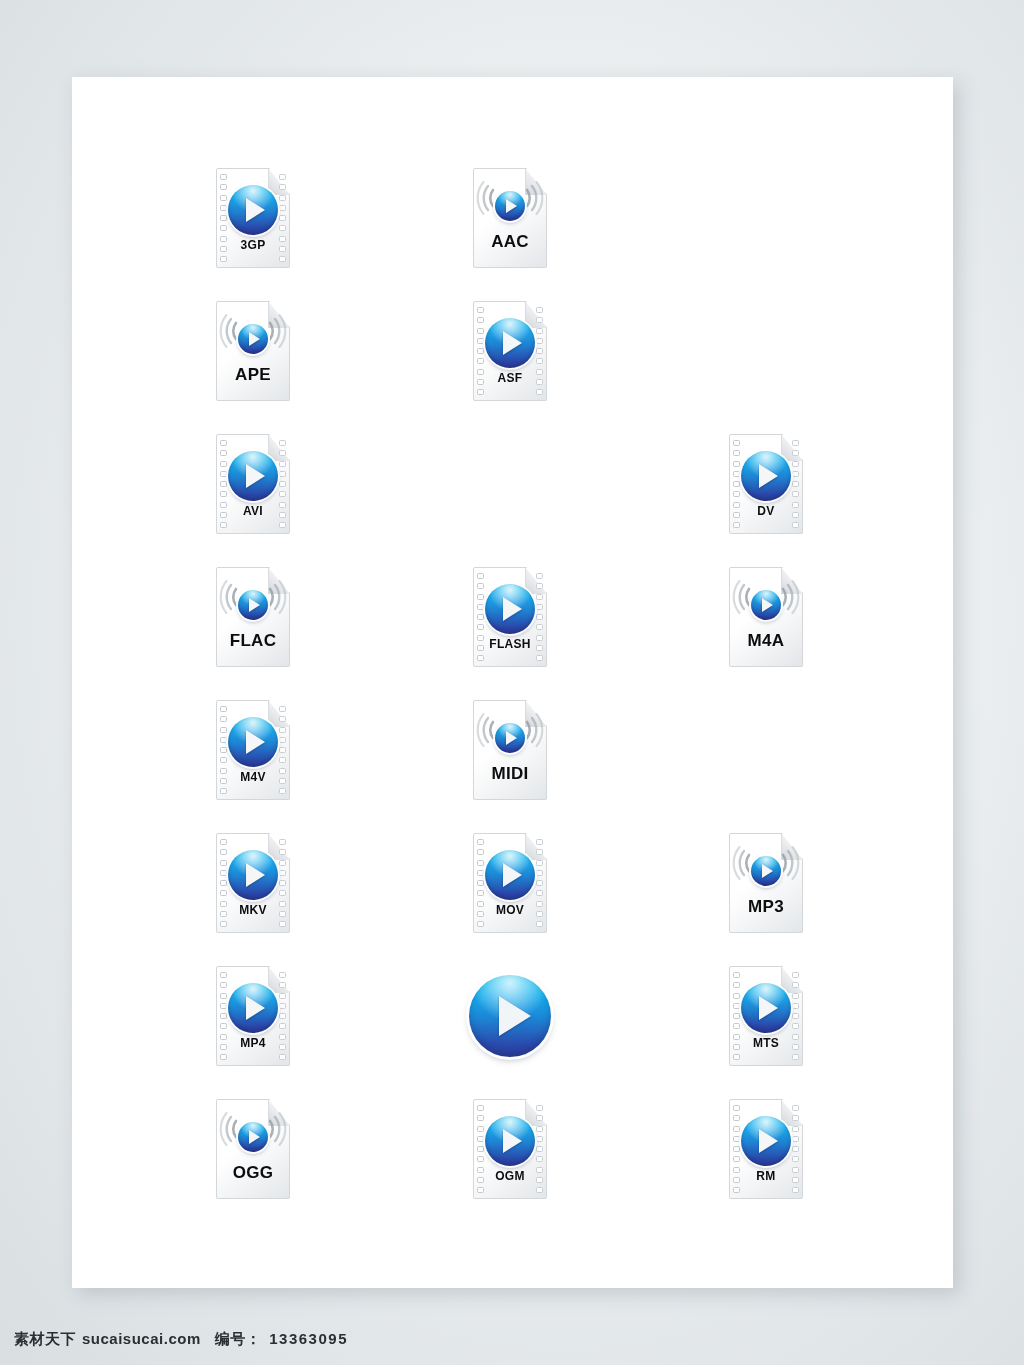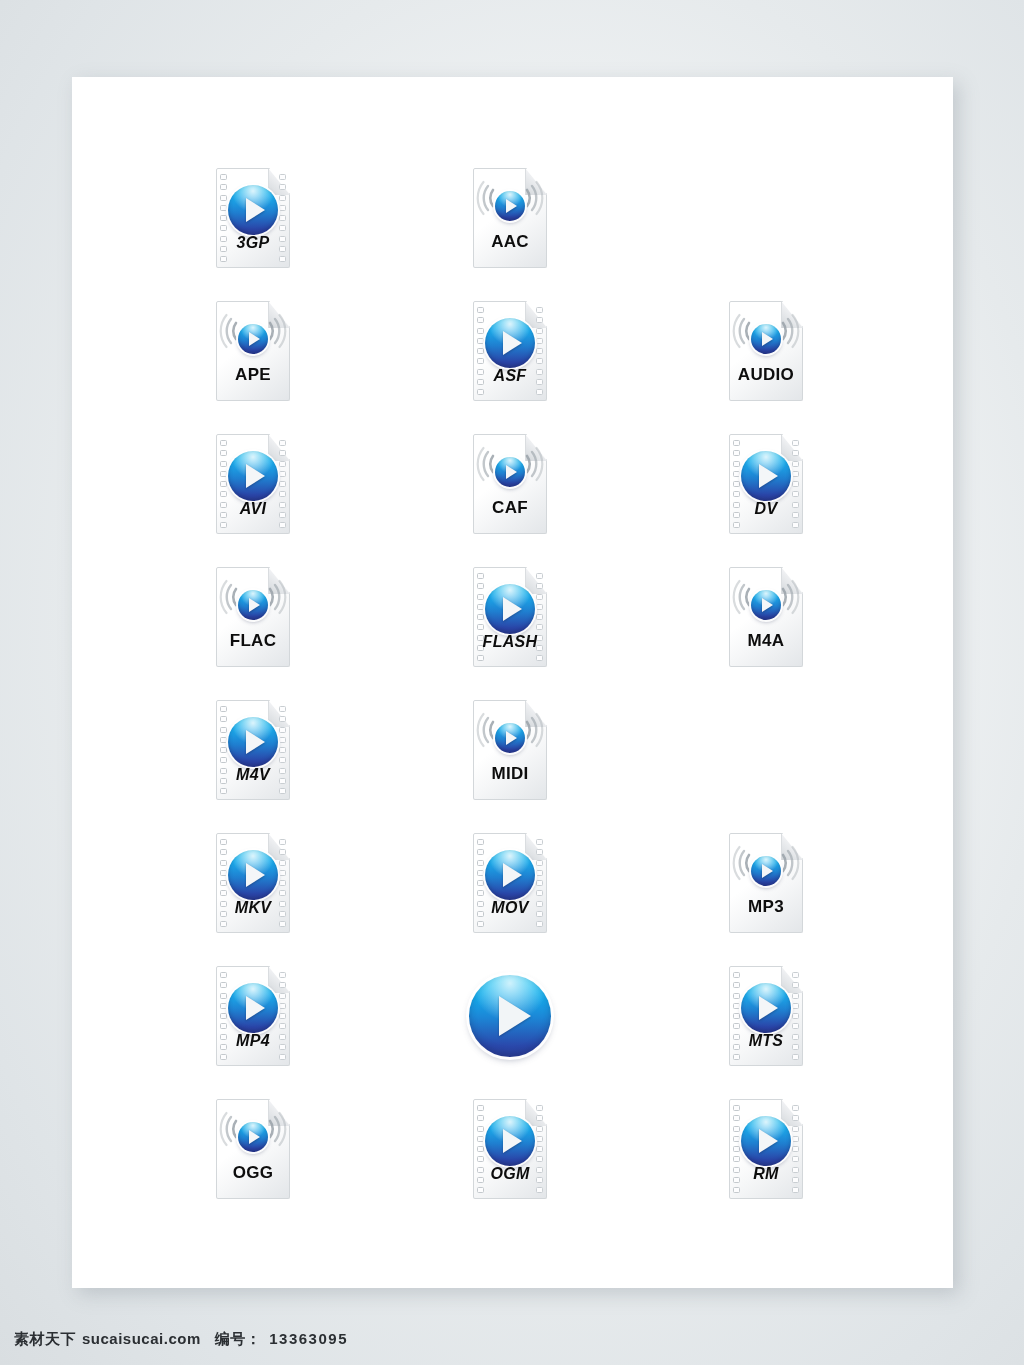--- a/index.html
+++ b/index.html
@@ -128,21 +128,21 @@
     position:absolute;
     left:0;right:0;bottom:16px;
     text-align:center;
     font-size:17px;
     font-weight:bold;
     letter-spacing:.3px;
     color:#0d0d0d;
     font-family:"Liberation Sans", sans-serif;
     white-space:nowrap;
   }
-  .video .label{font-size:16px;font-style:italic;}
+  .video .label{font-size:12px;}
 
   
   .bigplay-cell{position:absolute;width:160px;height:120px;display:flex;align-items:center;justify-content:center;}
   .bigdisc{
     width:82px;height:82px;border-radius:50%;
     background:
       radial-gradient(circle at 50% 10%, rgba(255,255,255,.8) 0%, rgba(255,255,255,0) 45%),
       linear-gradient(180deg,#0fc8f5 0%, #13b3ef 20%, #1c86d6 52%, #2a49ac 86%, #2c3f9b 100%);
     box-shadow:
       0 0 0 3px rgba(255,255,255,.95),
@@ -282,448 +282,404 @@
           <span class="hole"></span>
         </div>
         <div class="play-wrap">
           <div class="disc">
             <span class="tri"></span>
           </div>
         </div>
         <div class="label">ASF</div>
       </div>
     </div>
-    <div class="cell" style="left: 614px; top: 224px;">
+    <div class="cell" style="left: 101px; top: 357px;">
+      <div class="icon video">
+        <div class="page"></div>
+        <div class="fold"></div>
+        <div class="strip left">
+          <span class="hole"></span>
+          <span class="hole"></span>
+          <span class="hole"></span>
+          <span class="hole"></span>
+          <span class="hole"></span>
+          <span class="hole"></span>
+          <span class="hole"></span>
+          <span class="hole"></span>
+          <span class="hole"></span>
+        </div>
+        <div class="strip right">
+          <span class="hole"></span>
+          <span class="hole"></span>
+          <span class="hole"></span>
+          <span class="hole"></span>
+          <span class="hole"></span>
+          <span class="hole"></span>
+          <span class="hole"></span>
+          <span class="hole"></span>
+          <span class="hole"></span>
+        </div>
+        <div class="play-wrap">
+          <div class="disc">
+            <span class="tri"></span>
+          </div>
+        </div>
+        <div class="label">AVI</div>
+      </div>
+    </div>
+    <div class="cell" style="left: 614px; top: 357px;">
+      <div class="icon video">
+        <div class="page"></div>
+        <div class="fold"></div>
+        <div class="strip left">
+          <span class="hole"></span>
+          <span class="hole"></span>
+          <span class="hole"></span>
+          <span class="hole"></span>
+          <span class="hole"></span>
+          <span class="hole"></span>
+          <span class="hole"></span>
+          <span class="hole"></span>
+          <span class="hole"></span>
+        </div>
+        <div class="strip right">
+          <span class="hole"></span>
+          <span class="hole"></span>
+          <span class="hole"></span>
+          <span class="hole"></span>
+          <span class="hole"></span>
+          <span class="hole"></span>
+          <span class="hole"></span>
+          <span class="hole"></span>
+          <span class="hole"></span>
+        </div>
+        <div class="play-wrap">
+          <div class="disc">
+            <span class="tri"></span>
+          </div>
+        </div>
+        <div class="label">DV</div>
+      </div>
+    </div>
+    <div class="cell" style="left: 101px; top: 490px;">
       <div class="icon audio">
         <div class="page"></div>
         <div class="fold"></div>
         <svg class="waves" viewBox="0 0 74 60">
           <g fill="none" stroke="#9aa2a9" stroke-linecap="round">
             <path d="M20 22 A13 13 0 0 0 20 38" stroke-width="2.6" opacity=".85"></path>
             <path d="M15 18 A19 19 0 0 0 15 42" stroke-width="2.4" opacity=".6"></path>
             <path d="M10.5 14 A25 25 0 0 0 10.5 46" stroke-width="2.2" opacity=".38"></path>
             <path d="M54 22 A13 13 0 0 1 54 38" stroke-width="2.6" opacity=".85"></path>
             <path d="M59 18 A19 19 0 0 1 59 42" stroke-width="2.4" opacity=".6"></path>
             <path d="M63.5 14 A25 25 0 0 1 63.5 46" stroke-width="2.2" opacity=".38"></path>
           </g>
         </svg>
         <div class="play-wrap">
           <div class="disc">
             <span class="tri"></span>
           </div>
         </div>
-        <div class="label">AUDIO</div>
-      </div>
-    </div>
-    <div class="cell" style="left: 101px; top: 357px;">
-      <div class="icon video">
-        <div class="page"></div>
-        <div class="fold"></div>
-        <div class="strip left">
-          <span class="hole"></span>
-          <span class="hole"></span>
-          <span class="hole"></span>
-          <span class="hole"></span>
-          <span class="hole"></span>
-          <span class="hole"></span>
-          <span class="hole"></span>
-          <span class="hole"></span>
-          <span class="hole"></span>
-        </div>
-        <div class="strip right">
-          <span class="hole"></span>
-          <span class="hole"></span>
-          <span class="hole"></span>
-          <span class="hole"></span>
-          <span class="hole"></span>
-          <span class="hole"></span>
-          <span class="hole"></span>
-          <span class="hole"></span>
-          <span class="hole"></span>
-        </div>
-        <div class="play-wrap">
-          <div class="disc">
-            <span class="tri"></span>
-          </div>
-        </div>
-        <div class="label">AVI</div>
-      </div>
-    </div>
-    <div class="cell" style="left: 358px; top: 357px;">
+        <div class="label">FLAC</div>
+      </div>
+    </div>
+    <div class="cell" style="left: 358px; top: 490px;">
+      <div class="icon video">
+        <div class="page"></div>
+        <div class="fold"></div>
+        <div class="strip left">
+          <span class="hole"></span>
+          <span class="hole"></span>
+          <span class="hole"></span>
+          <span class="hole"></span>
+          <span class="hole"></span>
+          <span class="hole"></span>
+          <span class="hole"></span>
+          <span class="hole"></span>
+          <span class="hole"></span>
+        </div>
+        <div class="strip right">
+          <span class="hole"></span>
+          <span class="hole"></span>
+          <span class="hole"></span>
+          <span class="hole"></span>
+          <span class="hole"></span>
+          <span class="hole"></span>
+          <span class="hole"></span>
+          <span class="hole"></span>
+          <span class="hole"></span>
+        </div>
+        <div class="play-wrap">
+          <div class="disc">
+            <span class="tri"></span>
+          </div>
+        </div>
+        <div class="label">FLASH</div>
+      </div>
+    </div>
+    <div class="cell" style="left: 614px; top: 490px;">
       <div class="icon audio">
         <div class="page"></div>
         <div class="fold"></div>
         <svg class="waves" viewBox="0 0 74 60">
           <g fill="none" stroke="#9aa2a9" stroke-linecap="round">
             <path d="M20 22 A13 13 0 0 0 20 38" stroke-width="2.6" opacity=".85"></path>
             <path d="M15 18 A19 19 0 0 0 15 42" stroke-width="2.4" opacity=".6"></path>
             <path d="M10.5 14 A25 25 0 0 0 10.5 46" stroke-width="2.2" opacity=".38"></path>
             <path d="M54 22 A13 13 0 0 1 54 38" stroke-width="2.6" opacity=".85"></path>
             <path d="M59 18 A19 19 0 0 1 59 42" stroke-width="2.4" opacity=".6"></path>
             <path d="M63.5 14 A25 25 0 0 1 63.5 46" stroke-width="2.2" opacity=".38"></path>
           </g>
         </svg>
         <div class="play-wrap">
           <div class="disc">
             <span class="tri"></span>
           </div>
         </div>
-        <div class="label">CAF</div>
-      </div>
-    </div>
-    <div class="cell" style="left: 614px; top: 357px;">
-      <div class="icon video">
-        <div class="page"></div>
-        <div class="fold"></div>
-        <div class="strip left">
-          <span class="hole"></span>
-          <span class="hole"></span>
-          <span class="hole"></span>
-          <span class="hole"></span>
-          <span class="hole"></span>
-          <span class="hole"></span>
-          <span class="hole"></span>
-          <span class="hole"></span>
-          <span class="hole"></span>
-        </div>
-        <div class="strip right">
-          <span class="hole"></span>
-          <span class="hole"></span>
-          <span class="hole"></span>
-          <span class="hole"></span>
-          <span class="hole"></span>
-          <span class="hole"></span>
-          <span class="hole"></span>
-          <span class="hole"></span>
-          <span class="hole"></span>
-        </div>
-        <div class="play-wrap">
-          <div class="disc">
-            <span class="tri"></span>
-          </div>
-        </div>
-        <div class="label">DV</div>
-      </div>
-    </div>
-    <div class="cell" style="left: 101px; top: 490px;">
+        <div class="label">M4A</div>
+      </div>
+    </div>
+    <div class="cell" style="left: 101px; top: 623px;">
+      <div class="icon video">
+        <div class="page"></div>
+        <div class="fold"></div>
+        <div class="strip left">
+          <span class="hole"></span>
+          <span class="hole"></span>
+          <span class="hole"></span>
+          <span class="hole"></span>
+          <span class="hole"></span>
+          <span class="hole"></span>
+          <span class="hole"></span>
+          <span class="hole"></span>
+          <span class="hole"></span>
+        </div>
+        <div class="strip right">
+          <span class="hole"></span>
+          <span class="hole"></span>
+          <span class="hole"></span>
+          <span class="hole"></span>
+          <span class="hole"></span>
+          <span class="hole"></span>
+          <span class="hole"></span>
+          <span class="hole"></span>
+          <span class="hole"></span>
+        </div>
+        <div class="play-wrap">
+          <div class="disc">
+            <span class="tri"></span>
+          </div>
+        </div>
+        <div class="label">M4V</div>
+      </div>
+    </div>
+    <div class="cell" style="left: 358px; top: 623px;">
       <div class="icon audio">
         <div class="page"></div>
         <div class="fold"></div>
         <svg class="waves" viewBox="0 0 74 60">
           <g fill="none" stroke="#9aa2a9" stroke-linecap="round">
             <path d="M20 22 A13 13 0 0 0 20 38" stroke-width="2.6" opacity=".85"></path>
             <path d="M15 18 A19 19 0 0 0 15 42" stroke-width="2.4" opacity=".6"></path>
             <path d="M10.5 14 A25 25 0 0 0 10.5 46" stroke-width="2.2" opacity=".38"></path>
             <path d="M54 22 A13 13 0 0 1 54 38" stroke-width="2.6" opacity=".85"></path>
             <path d="M59 18 A19 19 0 0 1 59 42" stroke-width="2.4" opacity=".6"></path>
             <path d="M63.5 14 A25 25 0 0 1 63.5 46" stroke-width="2.2" opacity=".38"></path>
           </g>
         </svg>
         <div class="play-wrap">
           <div class="disc">
             <span class="tri"></span>
           </div>
         </div>
-        <div class="label">FLAC</div>
-      </div>
-    </div>
-    <div class="cell" style="left: 358px; top: 490px;">
-      <div class="icon video">
-        <div class="page"></div>
-        <div class="fold"></div>
-        <div class="strip left">
-          <span class="hole"></span>
-          <span class="hole"></span>
-          <span class="hole"></span>
-          <span class="hole"></span>
-          <span class="hole"></span>
-          <span class="hole"></span>
-          <span class="hole"></span>
-          <span class="hole"></span>
-          <span class="hole"></span>
-        </div>
-        <div class="strip right">
-          <span class="hole"></span>
-          <span class="hole"></span>
-          <span class="hole"></span>
-          <span class="hole"></span>
-          <span class="hole"></span>
-          <span class="hole"></span>
-          <span class="hole"></span>
-          <span class="hole"></span>
-          <span class="hole"></span>
-        </div>
-        <div class="play-wrap">
-          <div class="disc">
-            <span class="tri"></span>
-          </div>
-        </div>
-        <div class="label">FLASH</div>
-      </div>
-    </div>
-    <div class="cell" style="left: 614px; top: 490px;">
+        <div class="label">MIDI</div>
+      </div>
+    </div>
+    <div class="cell" style="left: 101px; top: 756px;">
+      <div class="icon video">
+        <div class="page"></div>
+        <div class="fold"></div>
+        <div class="strip left">
+          <span class="hole"></span>
+          <span class="hole"></span>
+          <span class="hole"></span>
+          <span class="hole"></span>
+          <span class="hole"></span>
+          <span class="hole"></span>
+          <span class="hole"></span>
+          <span class="hole"></span>
+          <span class="hole"></span>
+        </div>
+        <div class="strip right">
+          <span class="hole"></span>
+          <span class="hole"></span>
+          <span class="hole"></span>
+          <span class="hole"></span>
+          <span class="hole"></span>
+          <span class="hole"></span>
+          <span class="hole"></span>
+          <span class="hole"></span>
+          <span class="hole"></span>
+        </div>
+        <div class="play-wrap">
+          <div class="disc">
+            <span class="tri"></span>
+          </div>
+        </div>
+        <div class="label">MKV</div>
+      </div>
+    </div>
+    <div class="cell" style="left: 358px; top: 756px;">
+      <div class="icon video">
+        <div class="page"></div>
+        <div class="fold"></div>
+        <div class="strip left">
+          <span class="hole"></span>
+          <span class="hole"></span>
+          <span class="hole"></span>
+          <span class="hole"></span>
+          <span class="hole"></span>
+          <span class="hole"></span>
+          <span class="hole"></span>
+          <span class="hole"></span>
+          <span class="hole"></span>
+        </div>
+        <div class="strip right">
+          <span class="hole"></span>
+          <span class="hole"></span>
+          <span class="hole"></span>
+          <span class="hole"></span>
+          <span class="hole"></span>
+          <span class="hole"></span>
+          <span class="hole"></span>
+          <span class="hole"></span>
+          <span class="hole"></span>
+        </div>
+        <div class="play-wrap">
+          <div class="disc">
+            <span class="tri"></span>
+          </div>
+        </div>
+        <div class="label">MOV</div>
+      </div>
+    </div>
+    <div class="cell" style="left: 614px; top: 756px;">
       <div class="icon audio">
         <div class="page"></div>
         <div class="fold"></div>
         <svg class="waves" viewBox="0 0 74 60">
           <g fill="none" stroke="#9aa2a9" stroke-linecap="round">
             <path d="M20 22 A13 13 0 0 0 20 38" stroke-width="2.6" opacity=".85"></path>
             <path d="M15 18 A19 19 0 0 0 15 42" stroke-width="2.4" opacity=".6"></path>
             <path d="M10.5 14 A25 25 0 0 0 10.5 46" stroke-width="2.2" opacity=".38"></path>
             <path d="M54 22 A13 13 0 0 1 54 38" stroke-width="2.6" opacity=".85"></path>
             <path d="M59 18 A19 19 0 0 1 59 42" stroke-width="2.4" opacity=".6"></path>
             <path d="M63.5 14 A25 25 0 0 1 63.5 46" stroke-width="2.2" opacity=".38"></path>
           </g>
         </svg>
         <div class="play-wrap">
           <div class="disc">
             <span class="tri"></span>
           </div>
         </div>
-        <div class="label">M4A</div>
-      </div>
-    </div>
-    <div class="cell" style="left: 101px; top: 623px;">
-      <div class="icon video">
-        <div class="page"></div>
-        <div class="fold"></div>
-        <div class="strip left">
-          <span class="hole"></span>
-          <span class="hole"></span>
-          <span class="hole"></span>
-          <span class="hole"></span>
-          <span class="hole"></span>
-          <span class="hole"></span>
-          <span class="hole"></span>
-          <span class="hole"></span>
-          <span class="hole"></span>
-        </div>
-        <div class="strip right">
-          <span class="hole"></span>
-          <span class="hole"></span>
-          <span class="hole"></span>
-          <span class="hole"></span>
-          <span class="hole"></span>
-          <span class="hole"></span>
-          <span class="hole"></span>
-          <span class="hole"></span>
-          <span class="hole"></span>
-        </div>
-        <div class="play-wrap">
-          <div class="disc">
-            <span class="tri"></span>
-          </div>
-        </div>
-        <div class="label">M4V</div>
-      </div>
-    </div>
-    <div class="cell" style="left: 358px; top: 623px;">
+        <div class="label">MP3</div>
+      </div>
+    </div>
+    <div class="cell" style="left: 101px; top: 889px; justify-content: center;">
+      <div class="icon video">
+        <div class="page"></div>
+        <div class="fold"></div>
+        <div class="strip left">
+          <span class="hole"></span>
+          <span class="hole"></span>
+          <span class="hole"></span>
+          <span class="hole"></span>
+          <span class="hole"></span>
+          <span class="hole"></span>
+          <span class="hole"></span>
+          <span class="hole"></span>
+          <span class="hole"></span>
+        </div>
+        <div class="strip right">
+          <span class="hole"></span>
+          <span class="hole"></span>
+          <span class="hole"></span>
+          <span class="hole"></span>
+          <span class="hole"></span>
+          <span class="hole"></span>
+          <span class="hole"></span>
+          <span class="hole"></span>
+          <span class="hole"></span>
+        </div>
+        <div class="play-wrap">
+          <div class="disc">
+            <span class="tri"></span>
+          </div>
+        </div>
+        <div class="label">MP4</div>
+      </div>
+    </div>
+    <div class="bigplay-cell" style="left: 358px; top: 879px;">
+      <div class="bigdisc">
+        <span class="tri"></span>
+      </div>
+    </div>
+    <div class="cell" style="left: 614px; top: 889px;">
+      <div class="icon video">
+        <div class="page"></div>
+        <div class="fold"></div>
+        <div class="strip left">
+          <span class="hole"></span>
+          <span class="hole"></span>
+          <span class="hole"></span>
+          <span class="hole"></span>
+          <span class="hole"></span>
+          <span class="hole"></span>
+          <span class="hole"></span>
+          <span class="hole"></span>
+          <span class="hole"></span>
+        </div>
+        <div class="strip right">
+          <span class="hole"></span>
+          <span class="hole"></span>
+          <span class="hole"></span>
+          <span class="hole"></span>
+          <span class="hole"></span>
+          <span class="hole"></span>
+          <span class="hole"></span>
+          <span class="hole"></span>
+          <span class="hole"></span>
+        </div>
+        <div class="play-wrap">
+          <div class="disc">
+            <span class="tri"></span>
+          </div>
+        </div>
+        <div class="label">MTS</div>
+      </div>
+    </div>
+    <div class="cell" style="left: 101px; top: 1022px;">
       <div class="icon audio">
         <div class="page"></div>
         <div class="fold"></div>
         <svg class="waves" viewBox="0 0 74 60">
           <g fill="none" stroke="#9aa2a9" stroke-linecap="round">
             <path d="M20 22 A13 13 0 0 0 20 38" stroke-width="2.6" opacity=".85"></path>
             <path d="M15 18 A19 19 0 0 0 15 42" stroke-width="2.4" opacity=".6"></path>
             <path d="M10.5 14 A25 25 0 0 0 10.5 46" stroke-width="2.2" opacity=".38"></path>
             <path d="M54 22 A13 13 0 0 1 54 38" stroke-width="2.6" opacity=".85"></path>
             <path d="M59 18 A19 19 0 0 1 59 42" stroke-width="2.4" opacity=".6"></path>
             <path d="M63.5 14 A25 25 0 0 1 63.5 46" stroke-width="2.2" opacity=".38"></path>
           </g>
         </svg>
         <div class="play-wrap">
           <div class="disc">
             <span class="tri"></span>
           </div>
         </div>
-        <div class="label">MIDI</div>
-      </div>
-    </div>
-    <div class="cell" style="left: 101px; top: 756px;">
-      <div class="icon video">
-        <div class="page"></div>
-        <div class="fold"></div>
-        <div class="strip left">
-          <span class="hole"></span>
-          <span class="hole"></span>
-          <span class="hole"></span>
-          <span class="hole"></span>
-          <span class="hole"></span>
-          <span class="hole"></span>
-          <span class="hole"></span>
-          <span class="hole"></span>
-          <span class="hole"></span>
-        </div>
-        <div class="strip right">
-          <span class="hole"></span>
-          <span class="hole"></span>
-          <span class="hole"></span>
-          <span class="hole"></span>
-          <span class="hole"></span>
-          <span class="hole"></span>
-          <span class="hole"></span>
-          <span class="hole"></span>
-          <span class="hole"></span>
-        </div>
-        <div class="play-wrap">
-          <div class="disc">
-            <span class="tri"></span>
-          </div>
-        </div>
-        <div class="label">MKV</div>
-      </div>
-    </div>
-    <div class="cell" style="left: 358px; top: 756px;">
-      <div class="icon video">
-        <div class="page"></div>
-        <div class="fold"></div>
-        <div class="strip left">
-          <span class="hole"></span>
-          <span class="hole"></span>
-          <span class="hole"></span>
-          <span class="hole"></span>
-          <span class="hole"></span>
-          <span class="hole"></span>
-          <span class="hole"></span>
-          <span class="hole"></span>
-          <span class="hole"></span>
-        </div>
-        <div class="strip right">
-          <span class="hole"></span>
-          <span class="hole"></span>
-          <span class="hole"></span>
-          <span class="hole"></span>
-          <span class="hole"></span>
-          <span class="hole"></span>
-          <span class="hole"></span>
-          <span class="hole"></span>
-          <span class="hole"></span>
-        </div>
-        <div class="play-wrap">
-          <div class="disc">
-            <span class="tri"></span>
-          </div>
-        </div>
-        <div class="label">MOV</div>
-      </div>
-    </div>
-    <div class="cell" style="left: 614px; top: 756px;">
-      <div class="icon audio">
-        <div class="page"></div>
-        <div class="fold"></div>
-        <svg class="waves" viewBox="0 0 74 60">
-          <g fill="none" stroke="#9aa2a9" stroke-linecap="round">
-            <path d="M20 22 A13 13 0 0 0 20 38" stroke-width="2.6" opacity=".85"></path>
-            <path d="M15 18 A19 19 0 0 0 15 42" stroke-width="2.4" opacity=".6"></path>
-            <path d="M10.5 14 A25 25 0 0 0 10.5 46" stroke-width="2.2" opacity=".38"></path>
-            <path d="M54 22 A13 13 0 0 1 54 38" stroke-width="2.6" opacity=".85"></path>
-            <path d="M59 18 A19 19 0 0 1 59 42" stroke-width="2.4" opacity=".6"></path>
-            <path d="M63.5 14 A25 25 0 0 1 63.5 46" stroke-width="2.2" opacity=".38"></path>
-          </g>
-        </svg>
-        <div class="play-wrap">
-          <div class="disc">
-            <span class="tri"></span>
-          </div>
-        </div>
-        <div class="label">MP3</div>
-      </div>
-    </div>
-    <div class="cell" style="left: 101px; top: 889px; justify-content: center;">
-      <div class="icon video">
-        <div class="page"></div>
-        <div class="fold"></div>
-        <div class="strip left">
-          <span class="hole"></span>
-          <span class="hole"></span>
-          <span class="hole"></span>
-          <span class="hole"></span>
-          <span class="hole"></span>
-          <span class="hole"></span>
-          <span class="hole"></span>
-          <span class="hole"></span>
-          <span class="hole"></span>
-        </div>
-        <div class="strip right">
-          <span class="hole"></span>
-          <span class="hole"></span>
-          <span class="hole"></span>
-          <span class="hole"></span>
-          <span class="hole"></span>
-          <span class="hole"></span>
-          <span class="hole"></span>
-          <span class="hole"></span>
-          <span class="hole"></span>
-        </div>
-        <div class="play-wrap">
-          <div class="disc">
-            <span class="tri"></span>
-          </div>
-        </div>
-        <div class="label">MP4</div>
-      </div>
-    </div>
-    <div class="bigplay-cell" style="left: 358px; top: 879px;">
-      <div class="bigdisc">
-        <span class="tri"></span>
-      </div>
-    </div>
-    <div class="cell" style="left: 614px; top: 889px;">
-      <div class="icon video">
-        <div class="page"></div>
-        <div class="fold"></div>
-        <div class="strip left">
-          <span class="hole"></span>
-          <span class="hole"></span>
-          <span class="hole"></span>
-          <span class="hole"></span>
-          <span class="hole"></span>
-          <span class="hole"></span>
-          <span class="hole"></span>
-          <span class="hole"></span>
-          <span class="hole"></span>
-        </div>
-        <div class="strip right">
-          <span class="hole"></span>
-          <span class="hole"></span>
-          <span class="hole"></span>
-          <span class="hole"></span>
-          <span class="hole"></span>
-          <span class="hole"></span>
-          <span class="hole"></span>
-          <span class="hole"></span>
-          <span class="hole"></span>
-        </div>
-        <div class="play-wrap">
-          <div class="disc">
-            <span class="tri"></span>
-          </div>
-        </div>
-        <div class="label">MTS</div>
-      </div>
-    </div>
-    <div class="cell" style="left: 101px; top: 1022px;">
-      <div class="icon audio">
-        <div class="page"></div>
-        <div class="fold"></div>
-        <svg class="waves" viewBox="0 0 74 60">
-          <g fill="none" stroke="#9aa2a9" stroke-linecap="round">
-            <path d="M20 22 A13 13 0 0 0 20 38" stroke-width="2.6" opacity=".85"></path>
-            <path d="M15 18 A19 19 0 0 0 15 42" stroke-width="2.4" opacity=".6"></path>
-            <path d="M10.5 14 A25 25 0 0 0 10.5 46" stroke-width="2.2" opacity=".38"></path>
-            <path d="M54 22 A13 13 0 0 1 54 38" stroke-width="2.6" opacity=".85"></path>
-            <path d="M59 18 A19 19 0 0 1 59 42" stroke-width="2.4" opacity=".6"></path>
-            <path d="M63.5 14 A25 25 0 0 1 63.5 46" stroke-width="2.2" opacity=".38"></path>
-          </g>
-        </svg>
-        <div class="play-wrap">
-          <div class="disc">
-            <span class="tri"></span>
-          </div>
-        </div>
         <div class="label">OGG</div>
       </div>
     </div>
     <div class="cell" style="left: 358px; top: 1022px;">
       <div class="icon video">
         <div class="page"></div>
         <div class="fold"></div>
         <div class="strip left">
           <span class="hole"></span>
           <span class="hole"></span>

